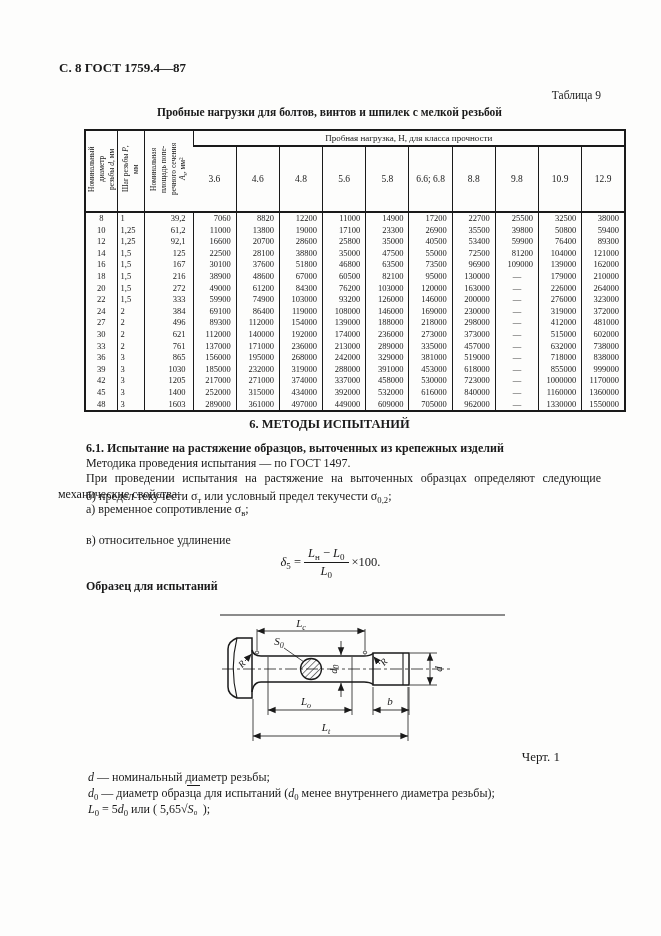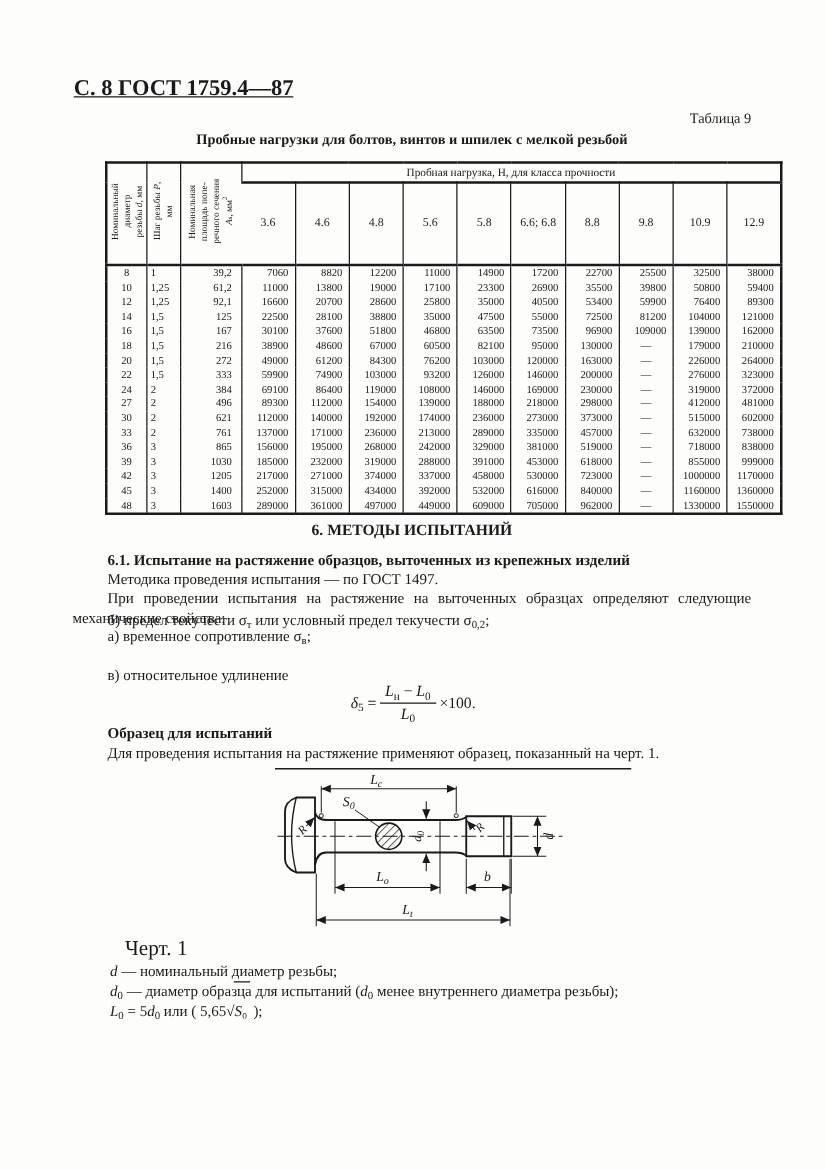--- a/index.html
+++ b/index.html
@@ -1,19 +1,19 @@
 <!DOCTYPE html>
 <html><head>
 <meta charset="utf-8">
 <style>
   html,body{margin:0;padding:0;background:#e8e8e8;}
   .page{position:relative;width:661px;height:936px;background:#fdfdfc;color:#1a1a1a;
         font-family:"Liberation Serif","DejaVu Serif",serif;overflow:hidden;margin:0 auto;}
   .abs{position:absolute;}
-  .doc-header{left:59px;top:60px;font-size:18px;font-weight:bold;text-decoration:underline;}
+  .doc-header{left:59px;top:60px;font-size:13px;font-weight:bold;}
   .table-label{left:58px;top:89px;width:543px;text-align:right;font-size:11.5px;}
   .table-title{left:58px;top:106px;width:543px;text-align:center;font-size:11.5px;font-weight:bold;}
   .tbl-wrap{left:44px;top:129px;margin-left:40px;}
   table.gtable{border-collapse:collapse;table-layout:fixed;width:540px;border:2px solid #1a1a1a;}
   .gtable th,.gtable td{border-left:1px solid #1a1a1a;padding:0;font-weight:normal;}
   .gtable th:first-child,.gtable td:first-child{border-left:none;}
   .span-h{height:14px;font-size:9px;text-align:center;border-bottom:2px solid #1a1a1a;line-height:13px;}
   .cls{height:64px;font-size:9.5px;text-align:center;vertical-align:middle;border-bottom:2px solid #1a1a1a;}
   .rot{vertical-align:middle;text-align:center;border-bottom:2px solid #1a1a1a;}
   .vtext{display:inline-block;writing-mode:vertical-rl;transform:rotate(180deg);
@@ -36,21 +36,21 @@
   .item-b{top:489px;}
   .item-v{top:533px;}
   .formula{left:0;top:546px;width:661px;display:flex;justify-content:center;align-items:center;
            font-size:12.5px;gap:3px;}
   .frac{display:inline-flex;flex-direction:column;text-align:center;vertical-align:middle;}
   .frac .num{border-bottom:1px solid #1a1a1a;padding:0 4px 1px 4px;}
   .frac .den{padding-top:1px;}
   .sample-heading{top:579px;}
   .sample-text{top:595px;}
   .fig{left:168px;top:604px;}
-  .fig-caption{left:100px;top:749px;width:460px;text-align:left;font-size:17px;}
+  .fig-caption{left:100px;top:749px;width:460px;text-align:right;font-size:13px;}
   .defs{left:59px;top:769px;width:560px;font-size:12px;line-height:16px;}
   .defs .def-line{padding-left:29px;}
   sub{font-size:0.72em;vertical-align:-0.3em;line-height:0;}
   sup{font-size:0.72em;vertical-align:0.45em;line-height:0;}
   .rad{border-top:1px solid #1a1a1a;padding:16px 2px 0 1px;margin-left:-1px;}
   i{font-style:italic;}
   svg text{font-family:"Liberation Serif","DejaVu Serif",serif;font-style:italic;font-size:11px;fill:#1a1a1a;}
   svg .sub-t{font-size:8px;}
   svg .small-t{font-size:9.5px;}
 </style>
@@ -371,21 +371,20 @@
   <div class="abs formula">
     <span><i>δ</i><sub>5</sub> =</span>
     <span class="frac">
       <span class="num"><i>L</i><sub>н</sub> − <i>L</i><sub>0</sub></span>
       <span class="den"><i>L</i><sub>0</sub></span>
     </span>
     <span>×100.</span>
   </div>
 
   <div class="abs body-text indent bold sample-heading">Образец для испытаний</div>
-  <div class="abs body-text indent sample-text">Для проведения испытания на растяжение применяют образец, показанный на черт. 1.</div>
 
   <div class="abs fig">
     <svg width="354" height="145" viewBox="0 0 354 145">
       <defs>
         <pattern id="hatch" width="4.5" height="4.5" patternTransform="rotate(45)" patternUnits="userSpaceOnUse">
           <line x1="0" y1="0" x2="0" y2="4.5" stroke="#1a1a1a" stroke-width="1.1"></line>
         </pattern>
         <marker id="arrow" viewBox="0 0 8 8" refX="8" refY="4" markerWidth="9" markerHeight="9" orient="auto-start-reverse">
           <path d="M0,0.6 L8,4 L0,7.4 Z" fill="#1a1a1a"></path>
         </marker>

